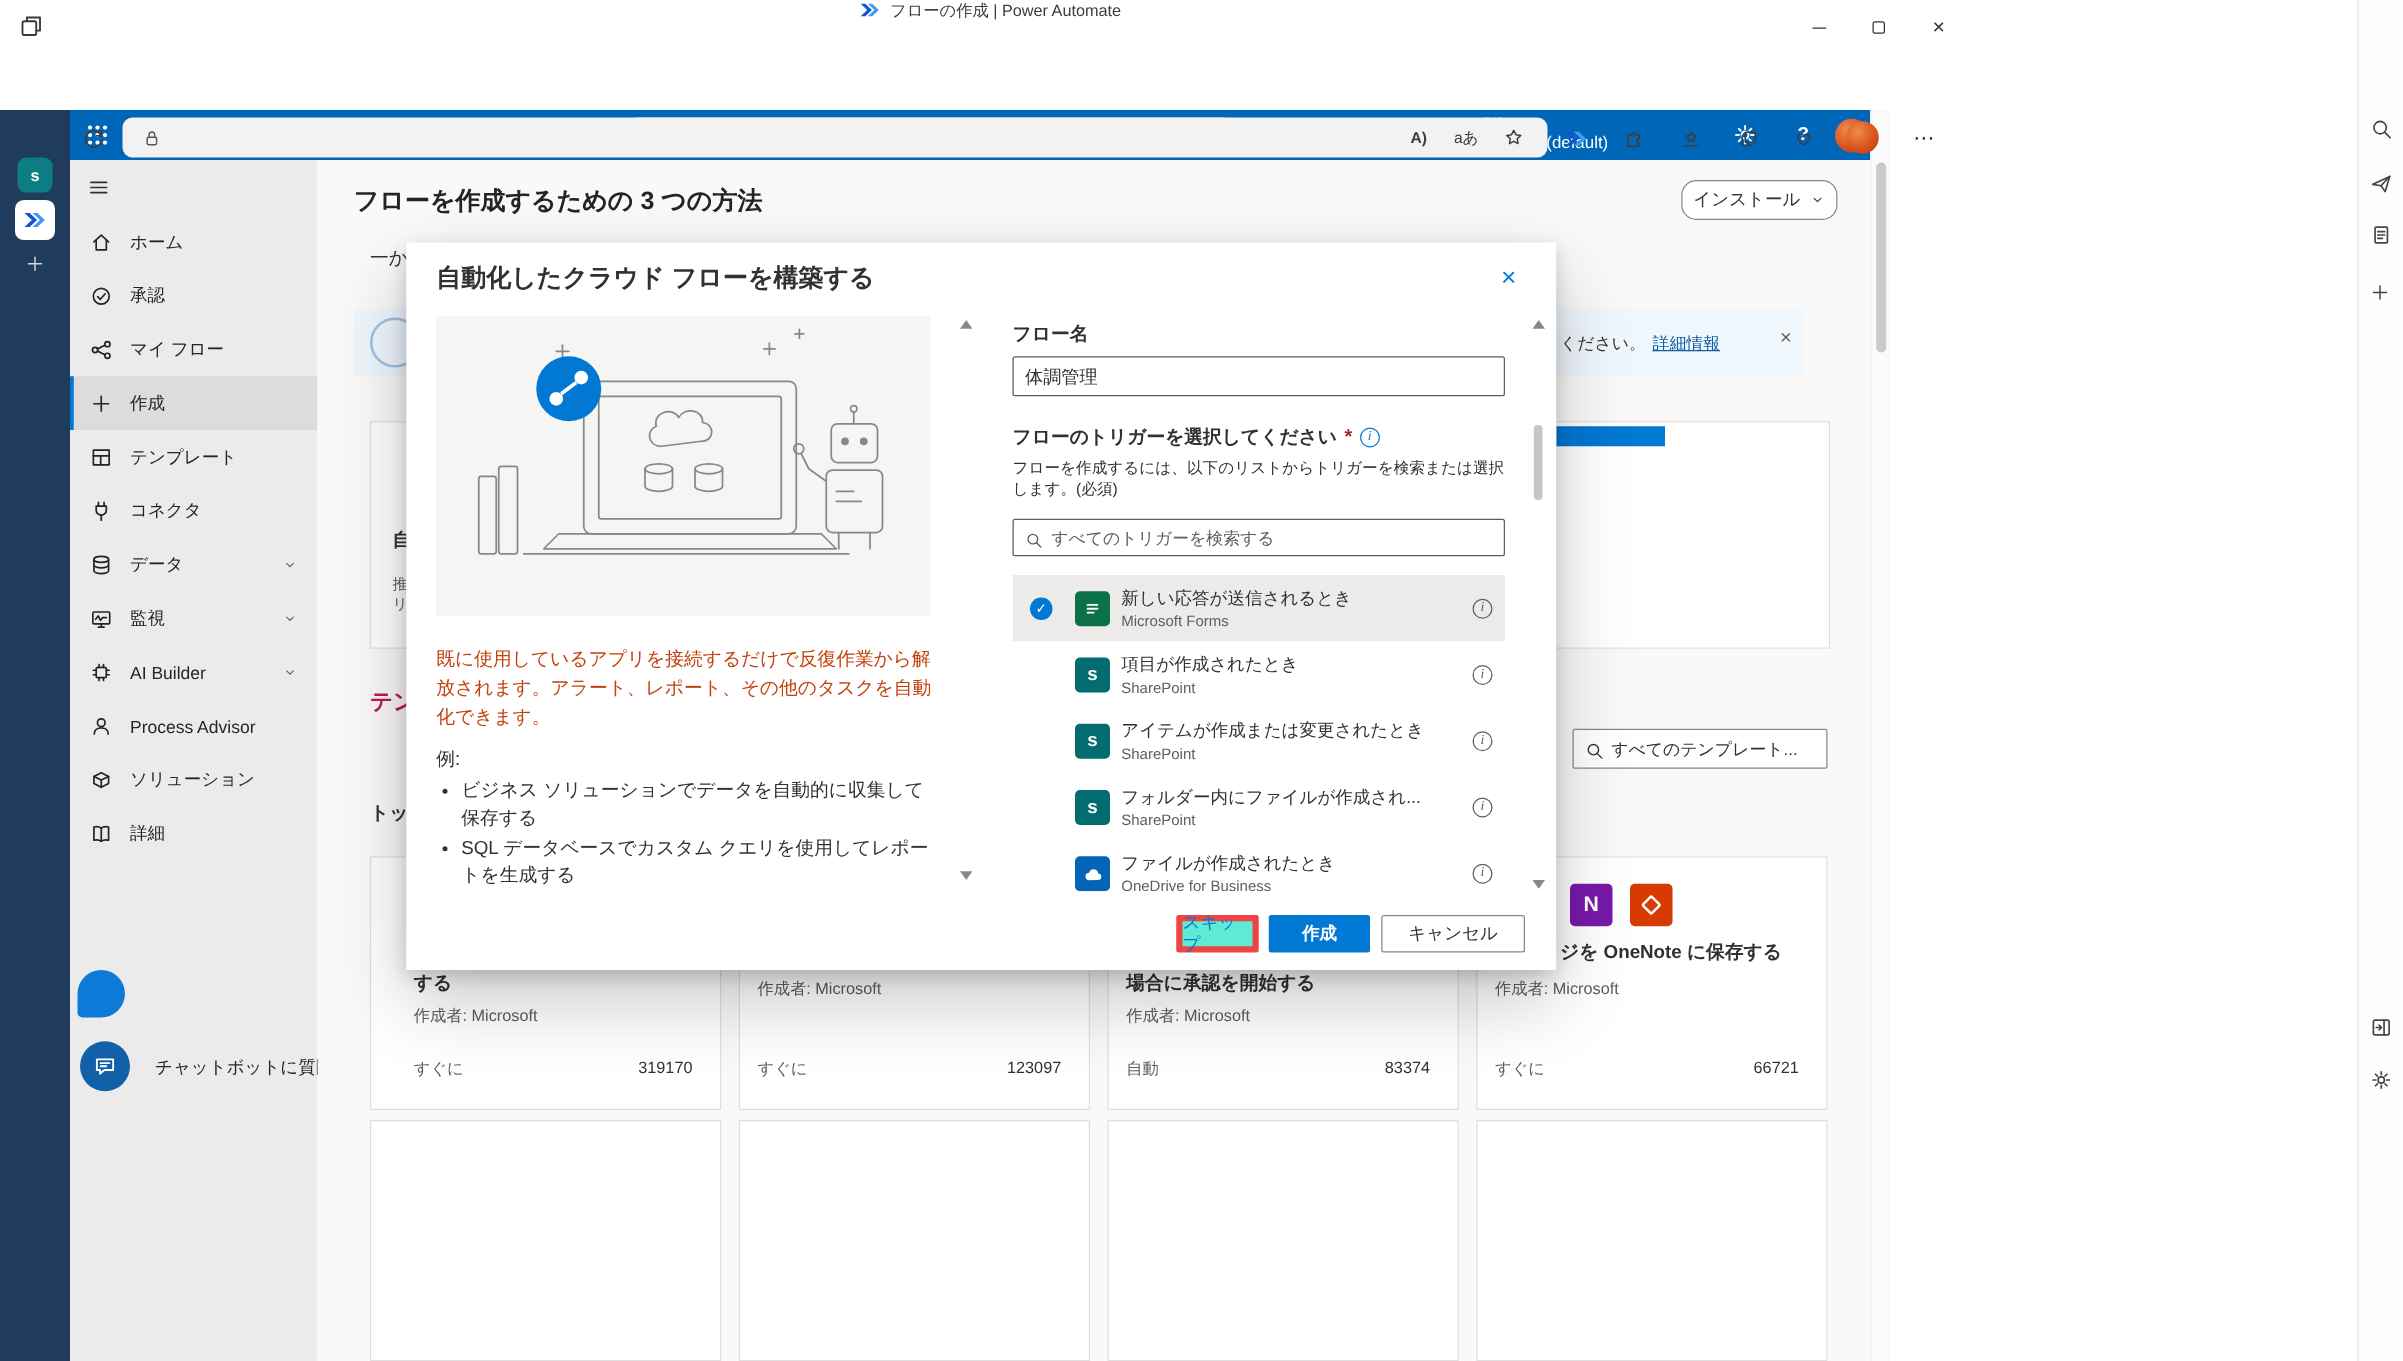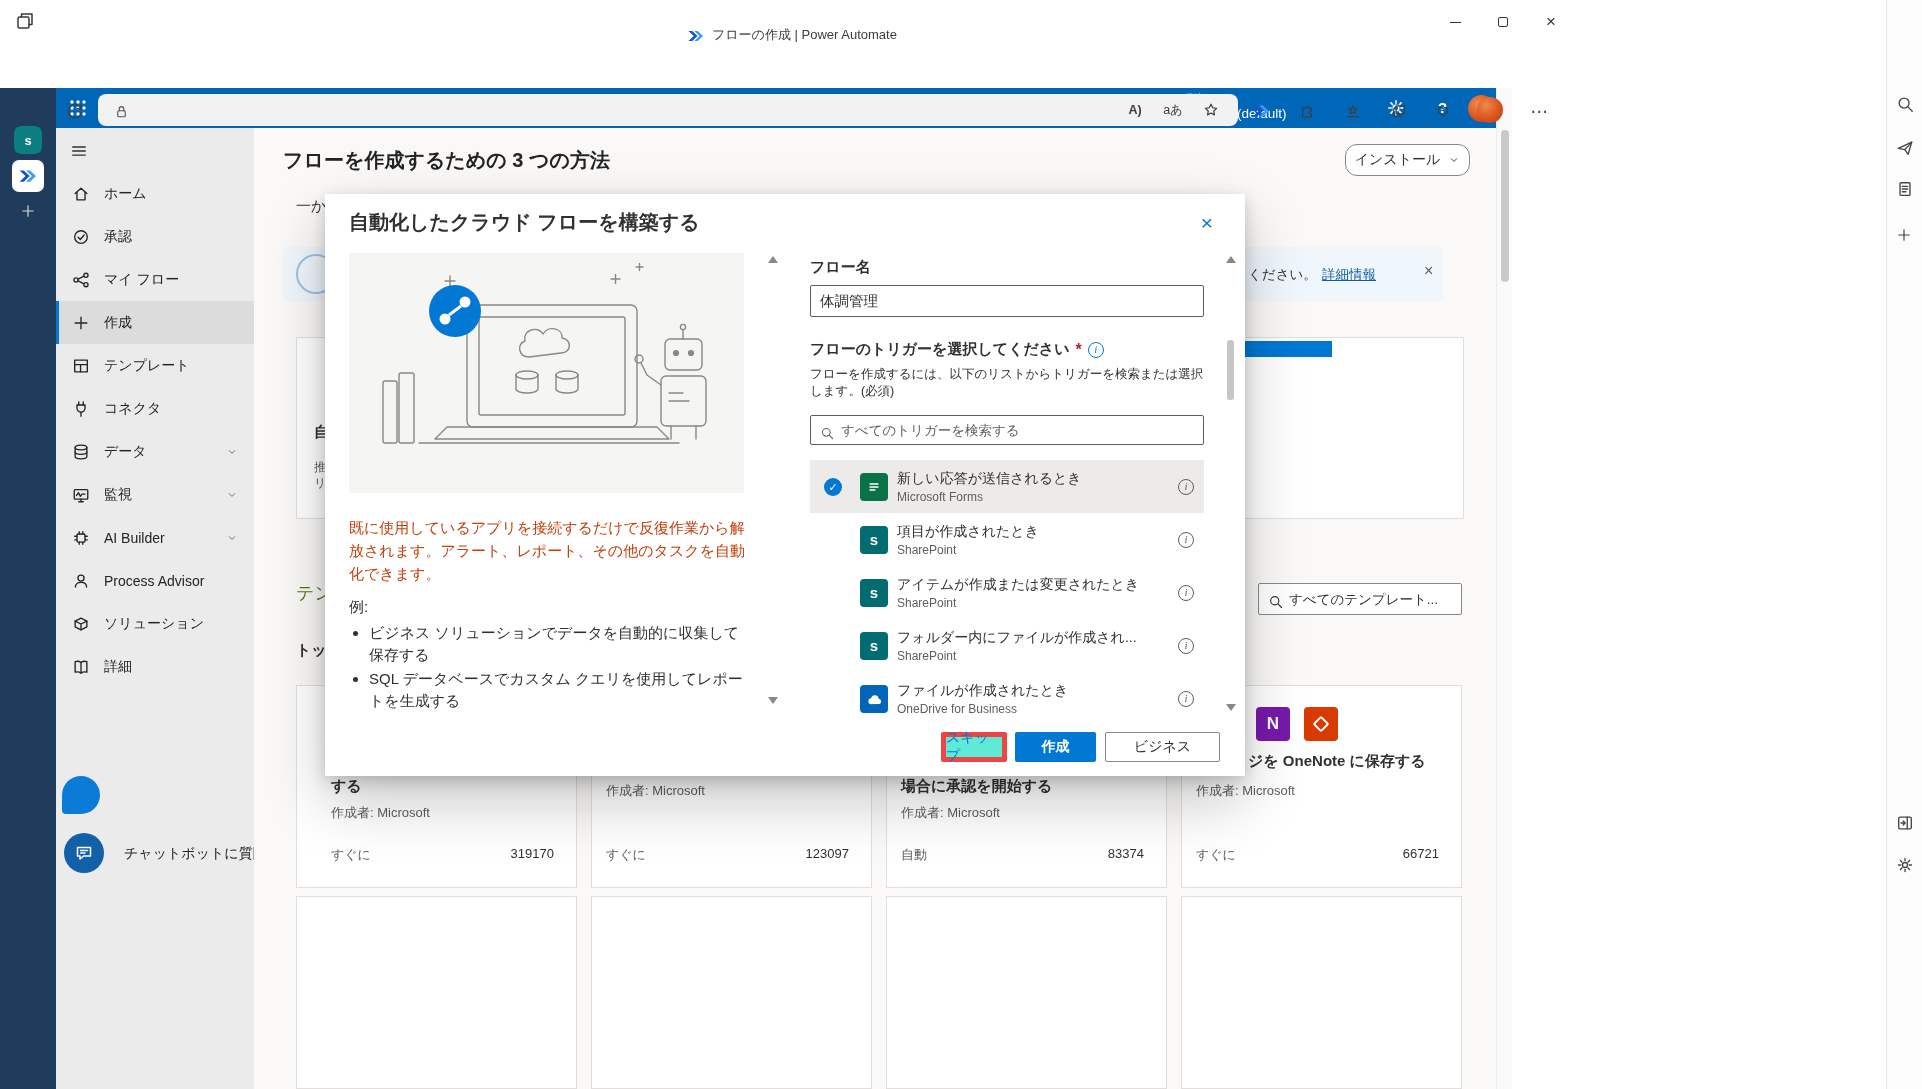--- a/index.html
+++ b/index.html
@@ -4,21 +4,21 @@
 <style>
 *{margin:0;padding:0;box-sizing:border-box}
 html,body{width:1922px;height:1089px;overflow:hidden}
 body{font-family:"Liberation Sans","DejaVu Sans",sans-serif;background:#fff;color:#323130}
 #root{position:relative;width:1922px;height:1089px;overflow:hidden}
 .abs{position:absolute}
 svg.ic{display:inline-block;fill:none;stroke:currentColor;stroke-width:1.5;stroke-linecap:round;stroke-linejoin:round;vertical-align:middle}
 .s12{width:12px;height:12px}.s14{width:14px;height:14px}.s15{width:15px;height:15px}.s16{width:16px;height:16px}.s18{width:18px;height:18px}.s20{width:20px;height:20px}.s22{width:22px;height:22px}
 
 .titlebar{position:absolute;left:0;top:0;width:1922px;height:44px;background:#fff}
-.tb-title{position:absolute;left:688px;top:0;height:44px;display:flex;align-items:flex-end;gap:8px;font-size:13px;color:#3d3d3d}
+.tb-title{position:absolute;left:688px;top:0;height:44px;display:flex;align-items:flex-start;gap:8px;font-size:13px;color:#3d3d3d}
 .winctl{position:absolute;top:0;width:46px;height:44px;display:flex;align-items:center;justify-content:center;color:#333;cursor:pointer}
 .min-glyph{display:inline-block;width:11px;height:1px;background:#333}
 .max-glyph{display:inline-block;width:10px;height:10px;border:1px solid #333;border-radius:2px}
 .navbar{position:absolute;left:0;top:44px;width:1922px;height:44px;background:#fff}
 .nico{position:absolute;top:52px;width:30px;height:30px;display:flex;align-items:center;justify-content:center;color:#3d3d3d;border-radius:5px;cursor:pointer}
 .pill{position:absolute;left:98px;top:50px;width:1140px;height:32px;background:#f2f2f2;border-radius:8px}
 .pill input{position:absolute;left:44px;top:4px;width:960px;height:24px;border:none;background:transparent;font-size:13.5px;color:#242424;font-family:inherit;outline:none}
 .avatar{border-radius:50%;background:radial-gradient(circle at 35% 32%,#f08a4b 0%,#d9541e 55%,#b63b10 100%);cursor:pointer}
 
 .lrail{position:absolute;left:0;top:88px;width:56px;height:1001px;background:#203c5c}
@@ -390,21 +390,21 @@
   <div class="frag-card" style="left:296px;top:337px;width:29px;height:182px;border-right:none">
     <div class="abs" style="left:17px;top:85px;font-size:15px;font-weight:bold;color:#323130">自</div>
     <div class="abs" style="left:17px;top:121px;font-size:12px;color:#605e5c">推</div>
     <div class="abs" style="left:17px;top:137px;font-size:12px;color:#605e5c">リ</div>
   </div>
 
   <div class="frag-card" style="left:1245px;top:337px;width:219px;height:182px;border-left:none">
     <div class="abs" style="left:0;top:3px;width:87px;height:16px;background:#0078d4"></div>
   </div>
 
-  <div class="abs" style="left:296px;top:581px;font-size:18px;font-weight:normal;color:#4d7c0f">テン</div>
+  <div class="abs" style="left:296px;top:549px;font-size:18px;font-weight:bold;color:#be185d">テン</div>
   <div class="abs" style="left:296px;top:641px;width:30px;overflow:hidden;white-space:nowrap;font-size:15px;font-weight:bold;color:#323130;cursor:pointer">トップ</div>
 
   <div class="tsearch">
     <span class="abs" style="left:9px;top:8px"><svg class="ic s15" style="color:#323130">
           <use href="#sy-search"></use>
         </svg></span>
     <input placeholder="すべてのテンプレート..." style="">
   </div>
 
   <div class="card" style="left:296px">
@@ -578,21 +578,21 @@
     <div class="abs" style="left:902px;top:146px;width:7px;height:60px;background:#c8c6c4;border-radius:3px"></div>
     <div class="abs tri-down" style="left:901px;top:510px"></div>
 
     <div class="mbtn" style="left:616px;width:66px;border:5px solid #ef4444;background:#5eead4;color:#0078d4">
         <span>スキップ</span>
       </div>
     <div class="mbtn" style="left:690px;width:81px;background:#0078d4;color:#fff;font-weight:bold">
         <span>作成</span>
       </div>
     <div class="mbtn" style="left:780px;width:115px;border:1px solid #8a8886;background:#fff;color:#323130">
-        <span>ビジネス</span>
+        <span>キャンセル</span>
       </div>
   </div>
 
   <div class="pgsb">
       <div class="thumb"></div>
     </div>
   <div class="sidepanel"></div>
 
   <div class="titlebar">
     <span class="abs" style="left:15px;top:11px;color:#3a3a3a;cursor:pointer"><svg class="ic s20">

